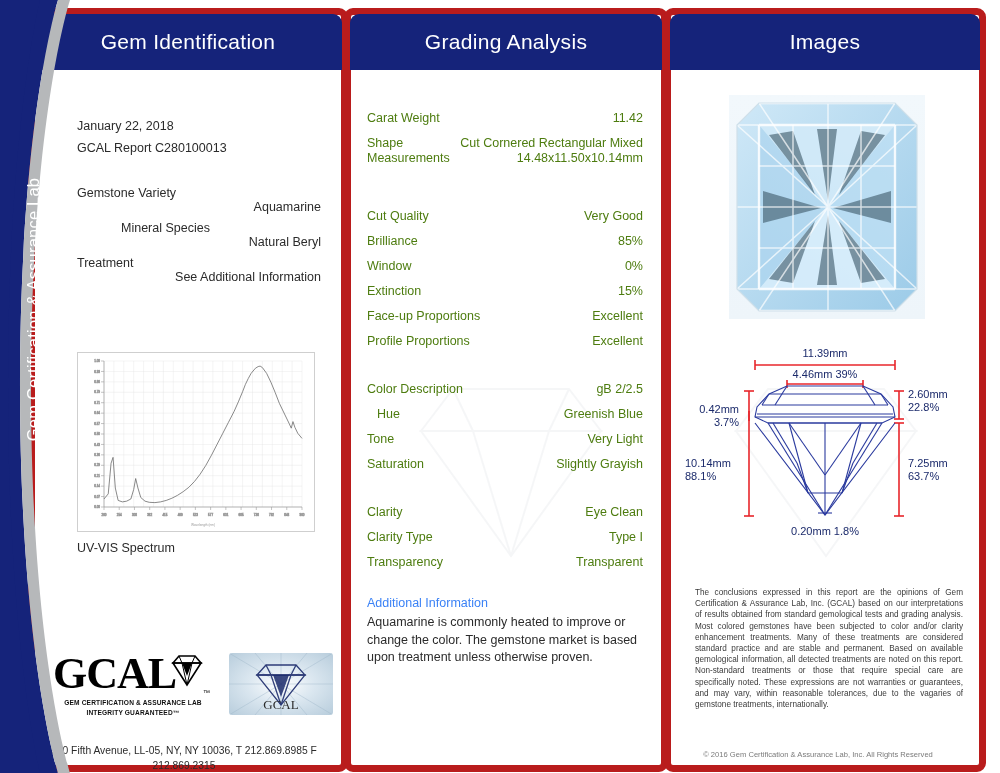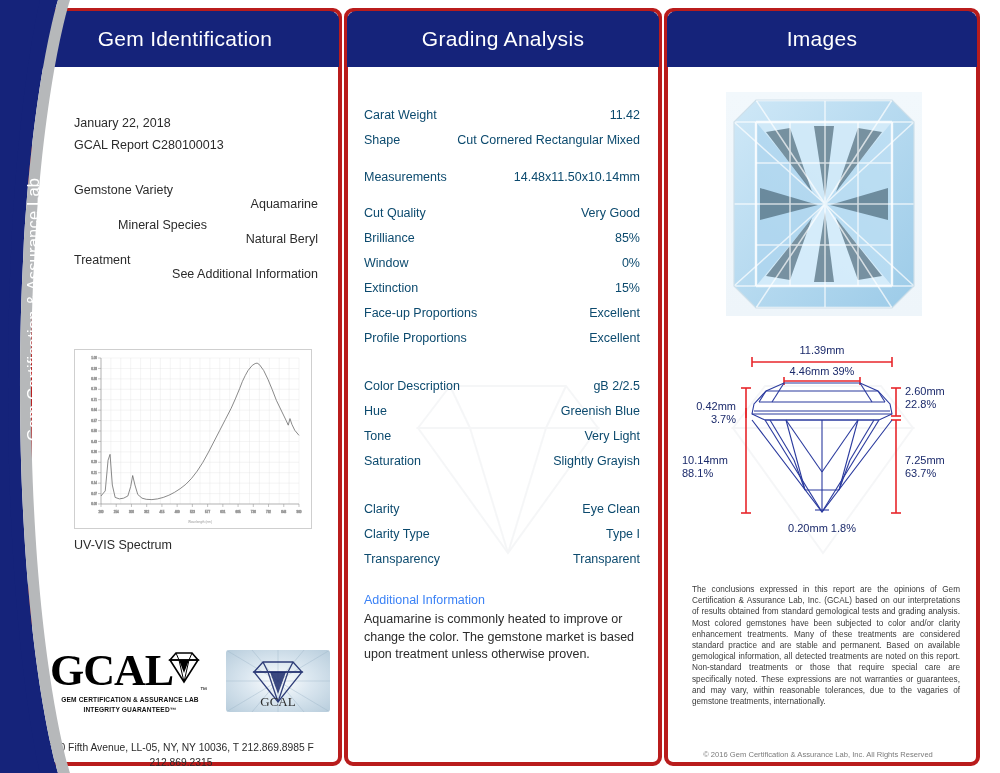--- a/index.html
+++ b/index.html
@@ -13,21 +13,21 @@
   #sidebar{position:absolute;left:0;top:0;width:120px;height:773px;overflow:hidden;z-index:5;}
   #sidebar svg{display:block;}
   #sidebar-text{
     position:absolute;left:-137px;top:300px;width:340px;
     transform:rotate(-90deg);transform-origin:center center;
     color:#ffffff;font-size:16.5px;letter-spacing:.2px;white-space:nowrap;
     text-align:center;
   }
 
   
-  .panel{position:absolute;top:8px;background:#fff;border:4px solid #b91c1c;border-radius:9px;}
+  .panel{position:absolute;top:8px;background:#fff;border:7px solid #b91c1c;border-radius:9px;}
   #panel-gem{left:28px;width:306px;height:750px;}
   #panel-grading{left:344px;width:310px;height:750px;}
   #panel-images{left:664px;width:308px;height:750px;}
 
   .panel-header{
     position:absolute;left:-1px;top:-1px;right:-1px;height:56px;
     background:#15237a;border-radius:9px 9px 0 0;
     color:#fff;font-size:21px;display:flex;align-items:center;justify-content:center;
     letter-spacing:.3px;
   }
@@ -47,21 +47,21 @@
 
   #logo-area{position:absolute;left:18px;top:580px;width:280px;height:80px;}
   #logo-wordmark{position:absolute;left:0;top:0;width:160px;}
   #logo-sub1{position:absolute;left:0;top:48px;width:160px;text-align:center;font-size:6.6px;font-weight:bold;letter-spacing:.15px;color:#111;}
   #logo-sub2{position:absolute;left:0;top:58px;width:160px;text-align:center;font-size:6.6px;font-weight:bold;letter-spacing:.15px;color:#111;}
   #holo{position:absolute;left:176px;top:2px;width:104px;height:62px;border-radius:3px;overflow:hidden;}
 
   #footer-addr{position:absolute;left:0;right:8px;top:672px;text-align:center;font-size:10.3px;line-height:15px;color:#2b2b2b;}
 
   
-  .g-row{position:absolute;left:16px;right:18px;font-size:12.5px;color:#0c4a6e;display:flex;justify-content:space-between;}
+  .g-row{position:absolute;left:16px;right:18px;font-size:12.5px;color:#4d7c0f;display:flex;justify-content:space-between;}
   .g-label{white-space:nowrap;}
   .g-val{white-space:nowrap;text-align:right;}
 
   #addl-title{position:absolute;left:16px;top:525px;font-size:12.5px;color:#3b82f6;}
   #addl-body{position:absolute;left:16px;right:14px;top:543px;font-size:12.5px;line-height:17.5px;color:#2b2b2b;}
 
   
   #gem-photo{position:absolute;left:58px;top:24px;width:196px;height:224px;}
   #diagram{position:absolute;left:6px;top:272px;width:296px;height:200px;}
   #disclaimer{position:absolute;left:24px;right:16px;top:516px;font-size:8.2px;line-height:11.2px;
@@ -294,21 +294,21 @@
 
     <div id="grading-rows">
         <div class="g-row" style="top: 40px;">
           <span class="g-label">Carat Weight</span>
           <span class="g-val">11.42</span>
         </div>
         <div class="g-row" style="top: 65px;">
           <span class="g-label">Shape</span>
           <span class="g-val">Cut Cornered Rectangular Mixed</span>
         </div>
-        <div class="g-row" style="top: 102px; gap: 42px;">
+        <div class="g-row" style="top: 80px; gap: 42px;">
           <span class="g-label">Measurements</span>
           <span class="g-val">14.48x11.50x10.14mm</span>
         </div>
         <div class="g-row" style="top: 138px; align-items: flex-end;">
           <span class="g-label">Cut Quality</span>
           <span class="g-val">Very Good</span>
         </div>
         <div class="g-row" style="top: 163px;">
           <span class="g-label">Brilliance</span>
           <span class="g-val">85%</span>
@@ -326,21 +326,21 @@
           <span class="g-val">Excellent</span>
         </div>
         <div class="g-row" style="top: 263px;">
           <span class="g-label">Profile Proportions</span>
           <span class="g-val">Excellent</span>
         </div>
         <div class="g-row" style="top: 311px;">
           <span class="g-label">Color Description</span>
           <span class="g-val">gB 2/2.5</span>
         </div>
-        <div class="g-row" style="top: 336px;">
+        <div class="g-row" style="top: 336px; margin-left: 10px;">
           <span class="g-label">Hue</span>
           <span class="g-val">Greenish Blue</span>
         </div>
         <div class="g-row" style="top: 361px;">
           <span class="g-label">Tone</span>
           <span class="g-val">Very Light</span>
         </div>
         <div class="g-row" style="top: 386px;">
           <span class="g-label">Saturation</span>
           <span class="g-val">Slightly Grayish</span>

